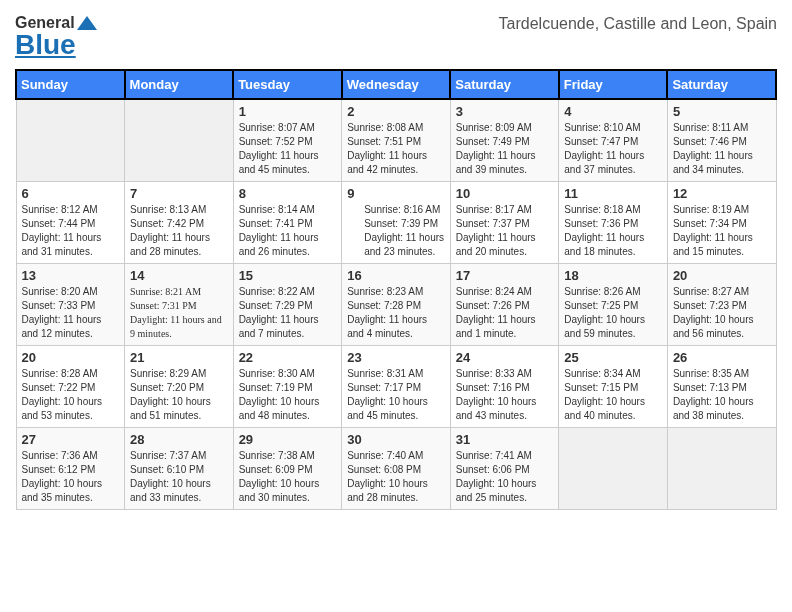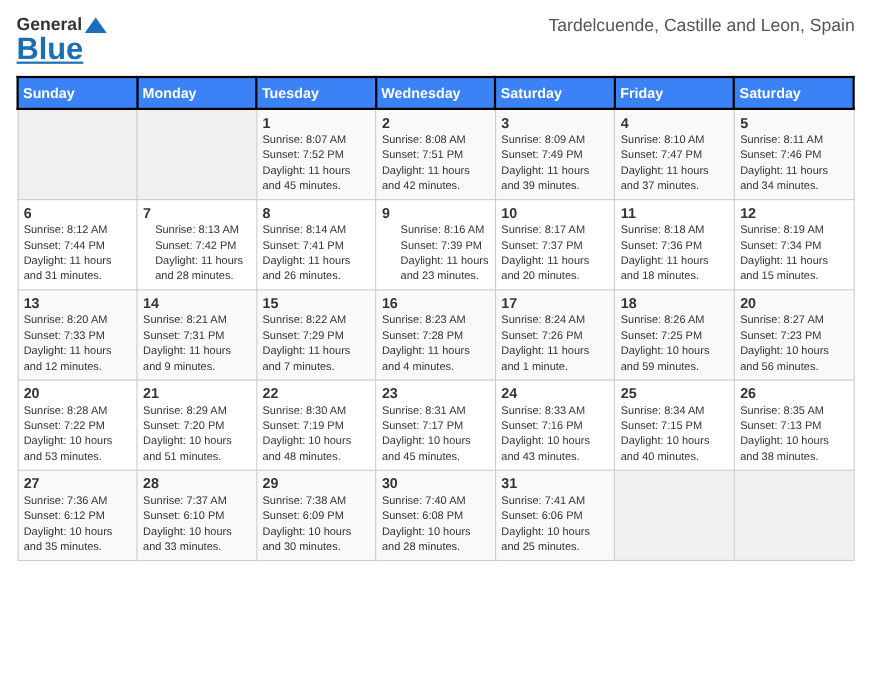--- a/index.html
+++ b/index.html
@@ -168,21 +168,21 @@
       </tr>
       <tr>
         <td>
           <span class="day-num">6</span>
           <div class="day-info" style="white-space: pre-line;">Sunrise: 8:12 AM
 Sunset: 7:44 PM
 Daylight: 11 hours and 31 minutes.</div>
         </td>
         <td>
           <span class="day-num">7</span>
-          <div class="day-info" style="white-space: pre-line; margin-left: 11px;">Sunrise: 8:13 AM
+          <div class="day-info" style="white-space: pre-line;">Sunrise: 8:13 AM
 Sunset: 7:42 PM
 Daylight: 11 hours and 28 minutes.</div>
         </td>
         <td>
           <span class="day-num">8</span>
           <div class="day-info" style="white-space: pre-line;">Sunrise: 8:14 AM
 Sunset: 7:41 PM
 Daylight: 11 hours and 26 minutes.</div>
         </td>
         <td>
@@ -212,21 +212,21 @@
       </tr>
       <tr>
         <td>
           <span class="day-num">13</span>
           <div class="day-info" style="white-space: pre-line;">Sunrise: 8:20 AM
 Sunset: 7:33 PM
 Daylight: 11 hours and 12 minutes.</div>
         </td>
         <td>
           <span class="day-num">14</span>
-          <div class="day-info" style="white-space: pre-line;">Sunrise: 8:21 AM
+          <div class="day-info" style="white-space: pre-line; font-family: Liberation Serif, serif;">Sunrise: 8:21 AM
 Sunset: 7:31 PM
 Daylight: 11 hours and 9 minutes.</div>
         </td>
         <td>
           <span class="day-num">15</span>
           <div class="day-info" style="white-space: pre-line;">Sunrise: 8:22 AM
 Sunset: 7:29 PM
 Daylight: 11 hours and 7 minutes.</div>
         </td>
         <td>

